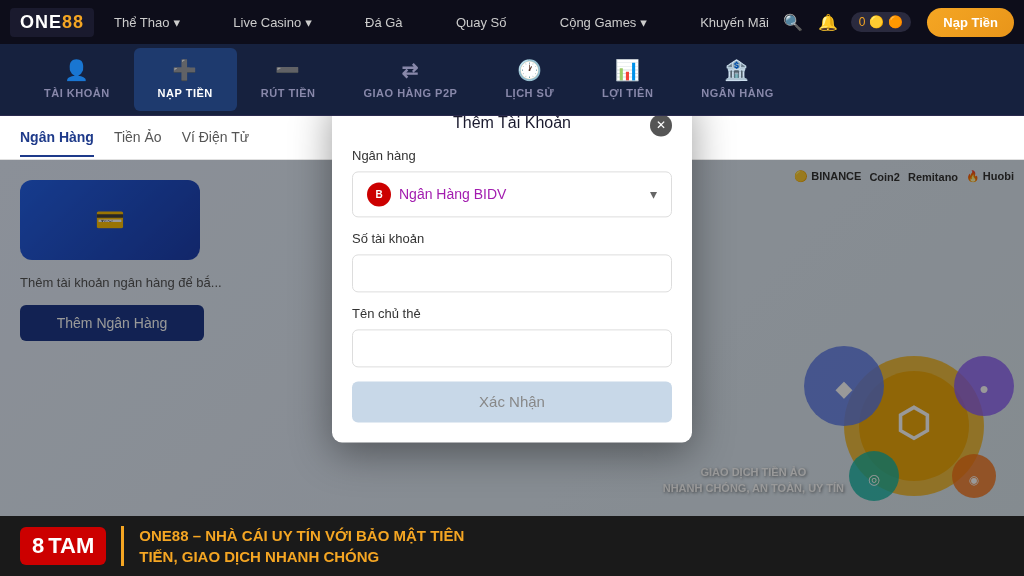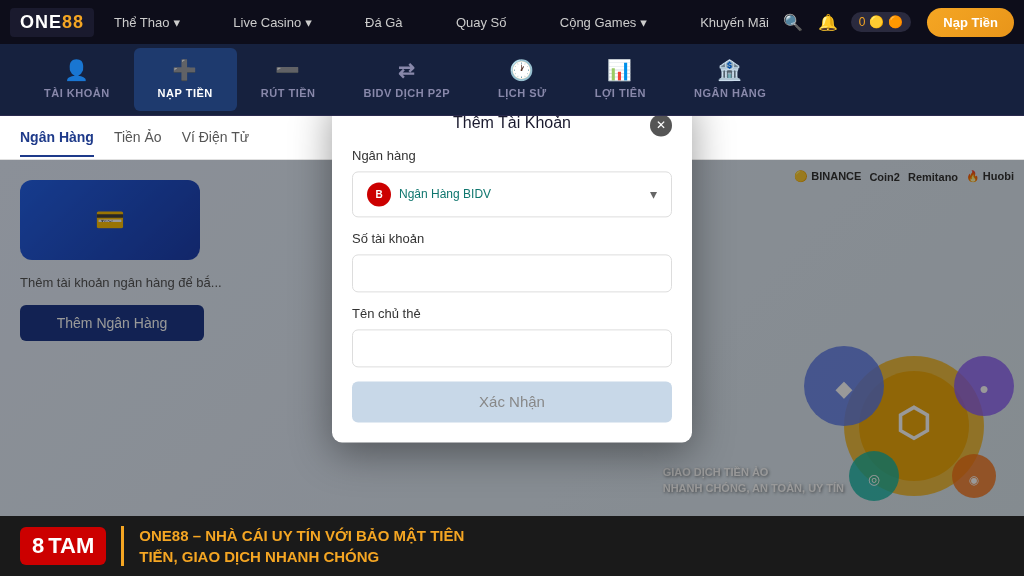--- a/index.html
+++ b/index.html
@@ -222,21 +222,21 @@
       height: 220px;
     }
 
     .giao-dich-text {
       position: absolute;
       bottom: 20px;
       right: 180px;
       color: white;
       font-size: 11px;
       font-weight: bold;
-      text-align: left;
+      text-align: center;
       line-height: 1.4;
       text-shadow: 1px 1px 3px rgba(0,0,0,0.5);
     }
 
     
     .overlay {
       position: absolute;
       top: 0; left: 0; right: 0; bottom: 0;
       background: rgba(0,0,0,0.4);
       z-index: 10;
@@ -309,22 +309,22 @@
       background: #cc0000;
       border-radius: 50%;
       display: flex;
       align-items: center;
       justify-content: center;
       color: white;
       font-size: 10px;
       font-weight: bold;
     }
     .bank-name {
-      font-size: 12px;
-      color: #0f766e;
+      font-size: 14px;
+      color: #a21caf;
     }
     .chevron-down {
       color: #666;
       font-size: 14px;
     }
     .form-input {
       border: 1px solid #ddd;
       border-radius: 6px;
       padding: 10px 14px;
       width: 100%;
@@ -427,21 +427,21 @@
   <div class="acc-tab active">
     <span class="tab-icon">➕</span>
     <span>NẠP TIỀN</span>
   </div>
   <div class="acc-tab">
     <span class="tab-icon">➖</span>
     <span>RÚT TIỀN</span>
   </div>
   <div class="acc-tab">
     <span class="tab-icon">⇄</span>
-    <span>BIDV DỊCH P2P</span>
+    <span>GIAO HÀNG P2P</span>
   </div>
   <div class="acc-tab">
     <span class="tab-icon">🕐</span>
     <span>LỊCH SỬ</span>
   </div>
   <div class="acc-tab">
     <span class="tab-icon">📊</span>
     <span>LỢI TIÊN</span>
   </div>
   <div class="acc-tab">

